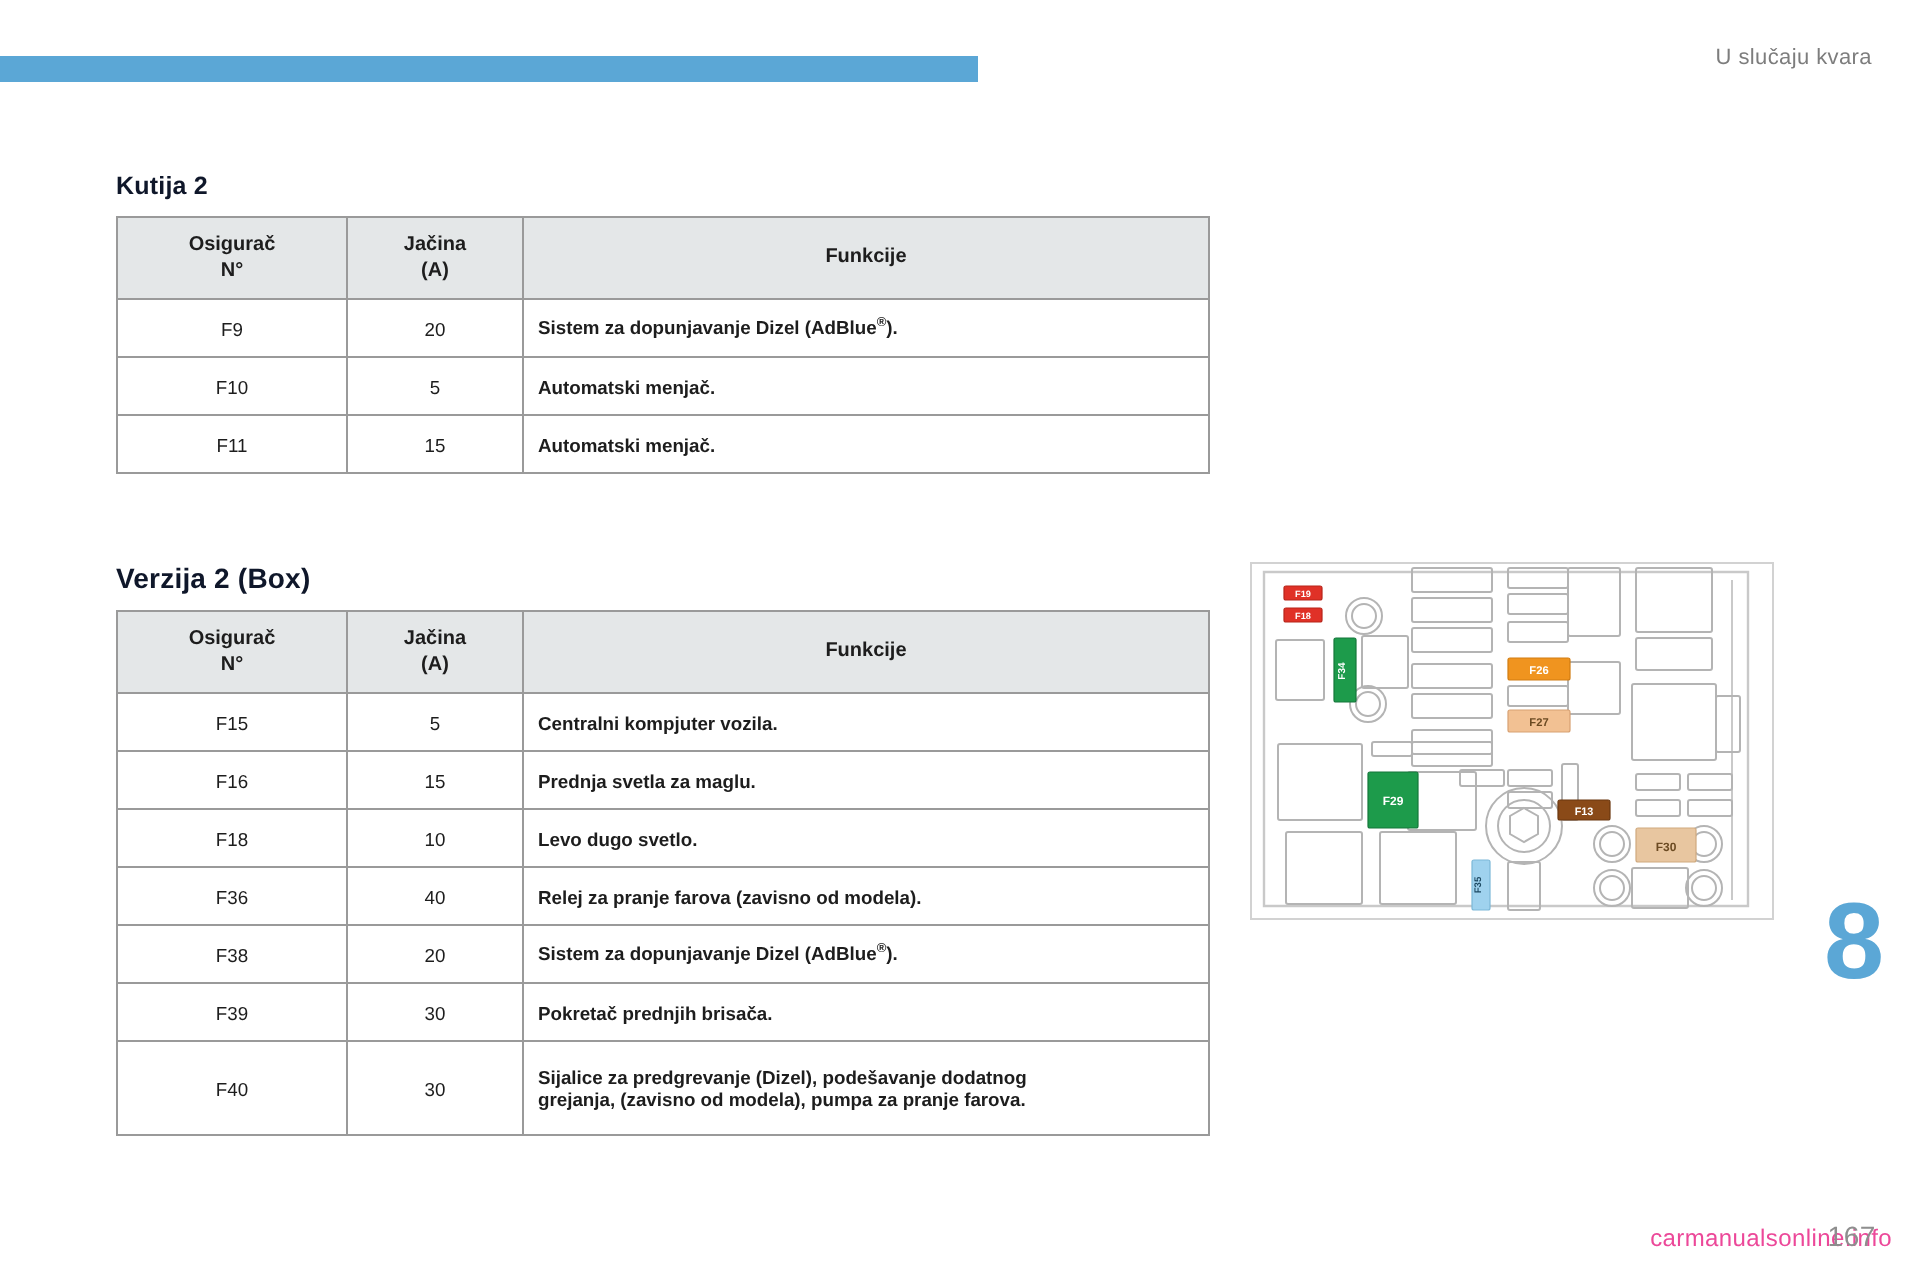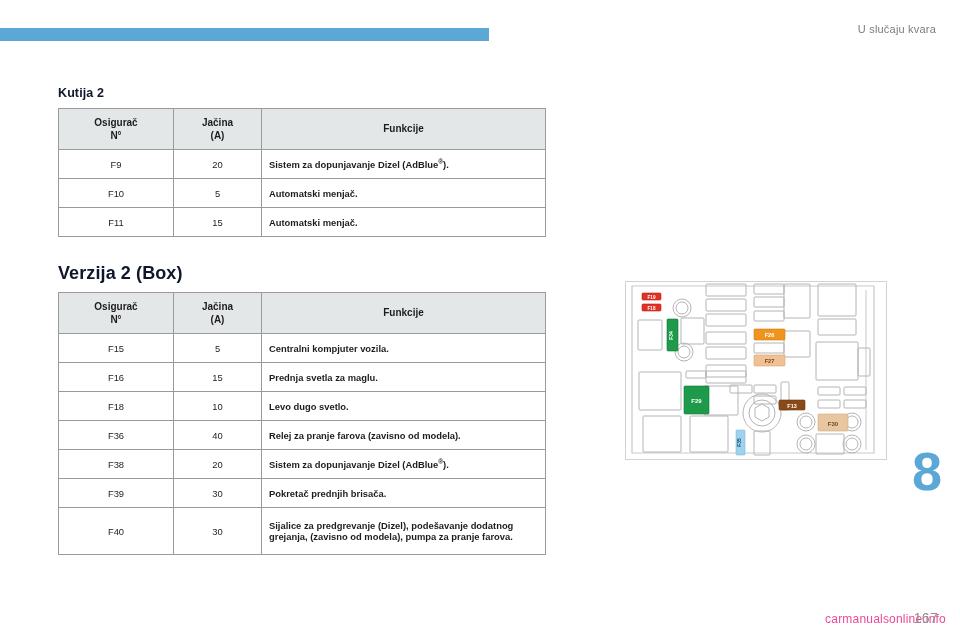--- a/index.html
+++ b/index.html
@@ -81,28 +81,28 @@
     width: 547px;
   }
   .sec-title {
     font-size: 12.5px;
     font-weight: bold;
     color: #0f172a;
     margin: 0 0 8px 0;
     letter-spacing: .1px;
   }
   .sec-title.second {
-    font-size: 18px;
-    margin-top: 26px;
+    font-size: 14px;
+    margin-top: 44px;
   }
 
   
   table.fuse {
     border-collapse: collapse;
-    width: 488px;
+    width: 547px;
     table-layout: fixed;
     border: 1px solid #9a9a9a;
   }
   table.fuse col.c1 { width: 115px; }
   table.fuse col.c2 { width: 88px; }
   table.fuse col.c3 { width: auto; }
 
   table.fuse th,
   table.fuse td {
     border: 1px solid #9a9a9a;

